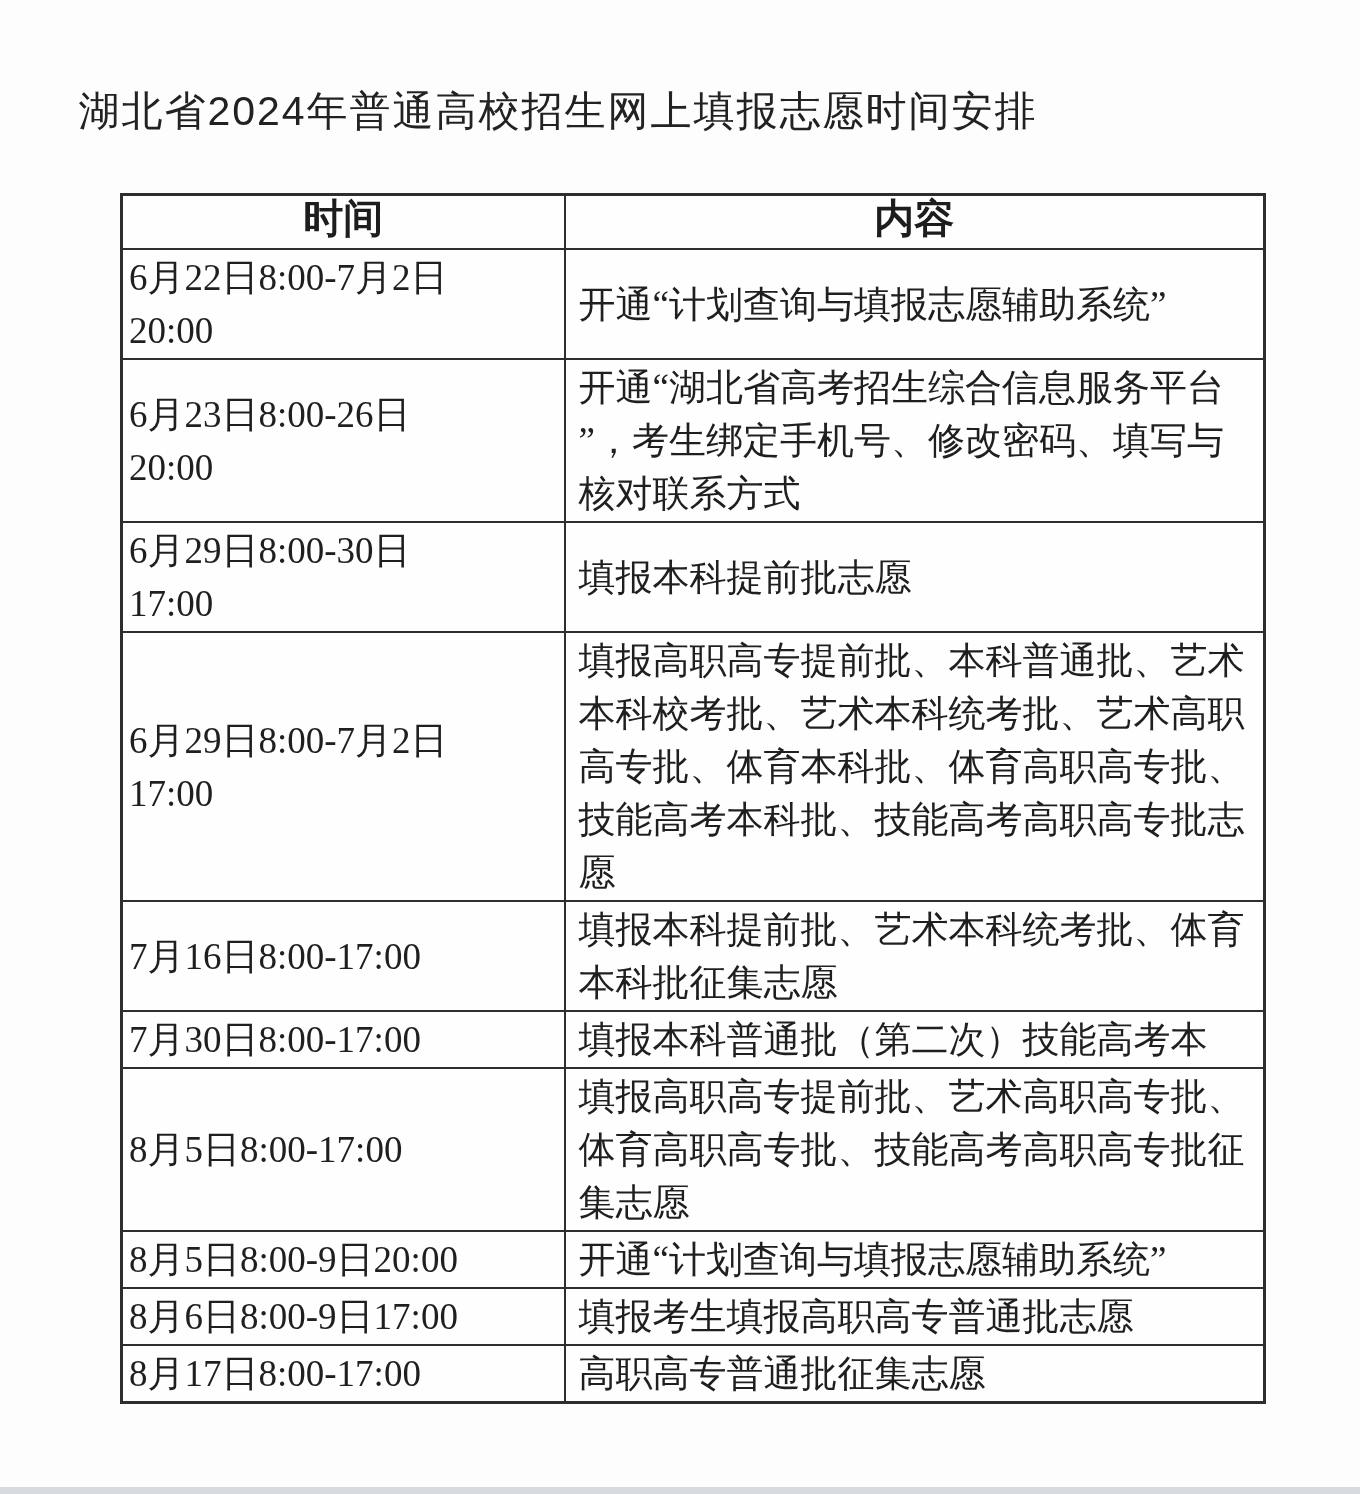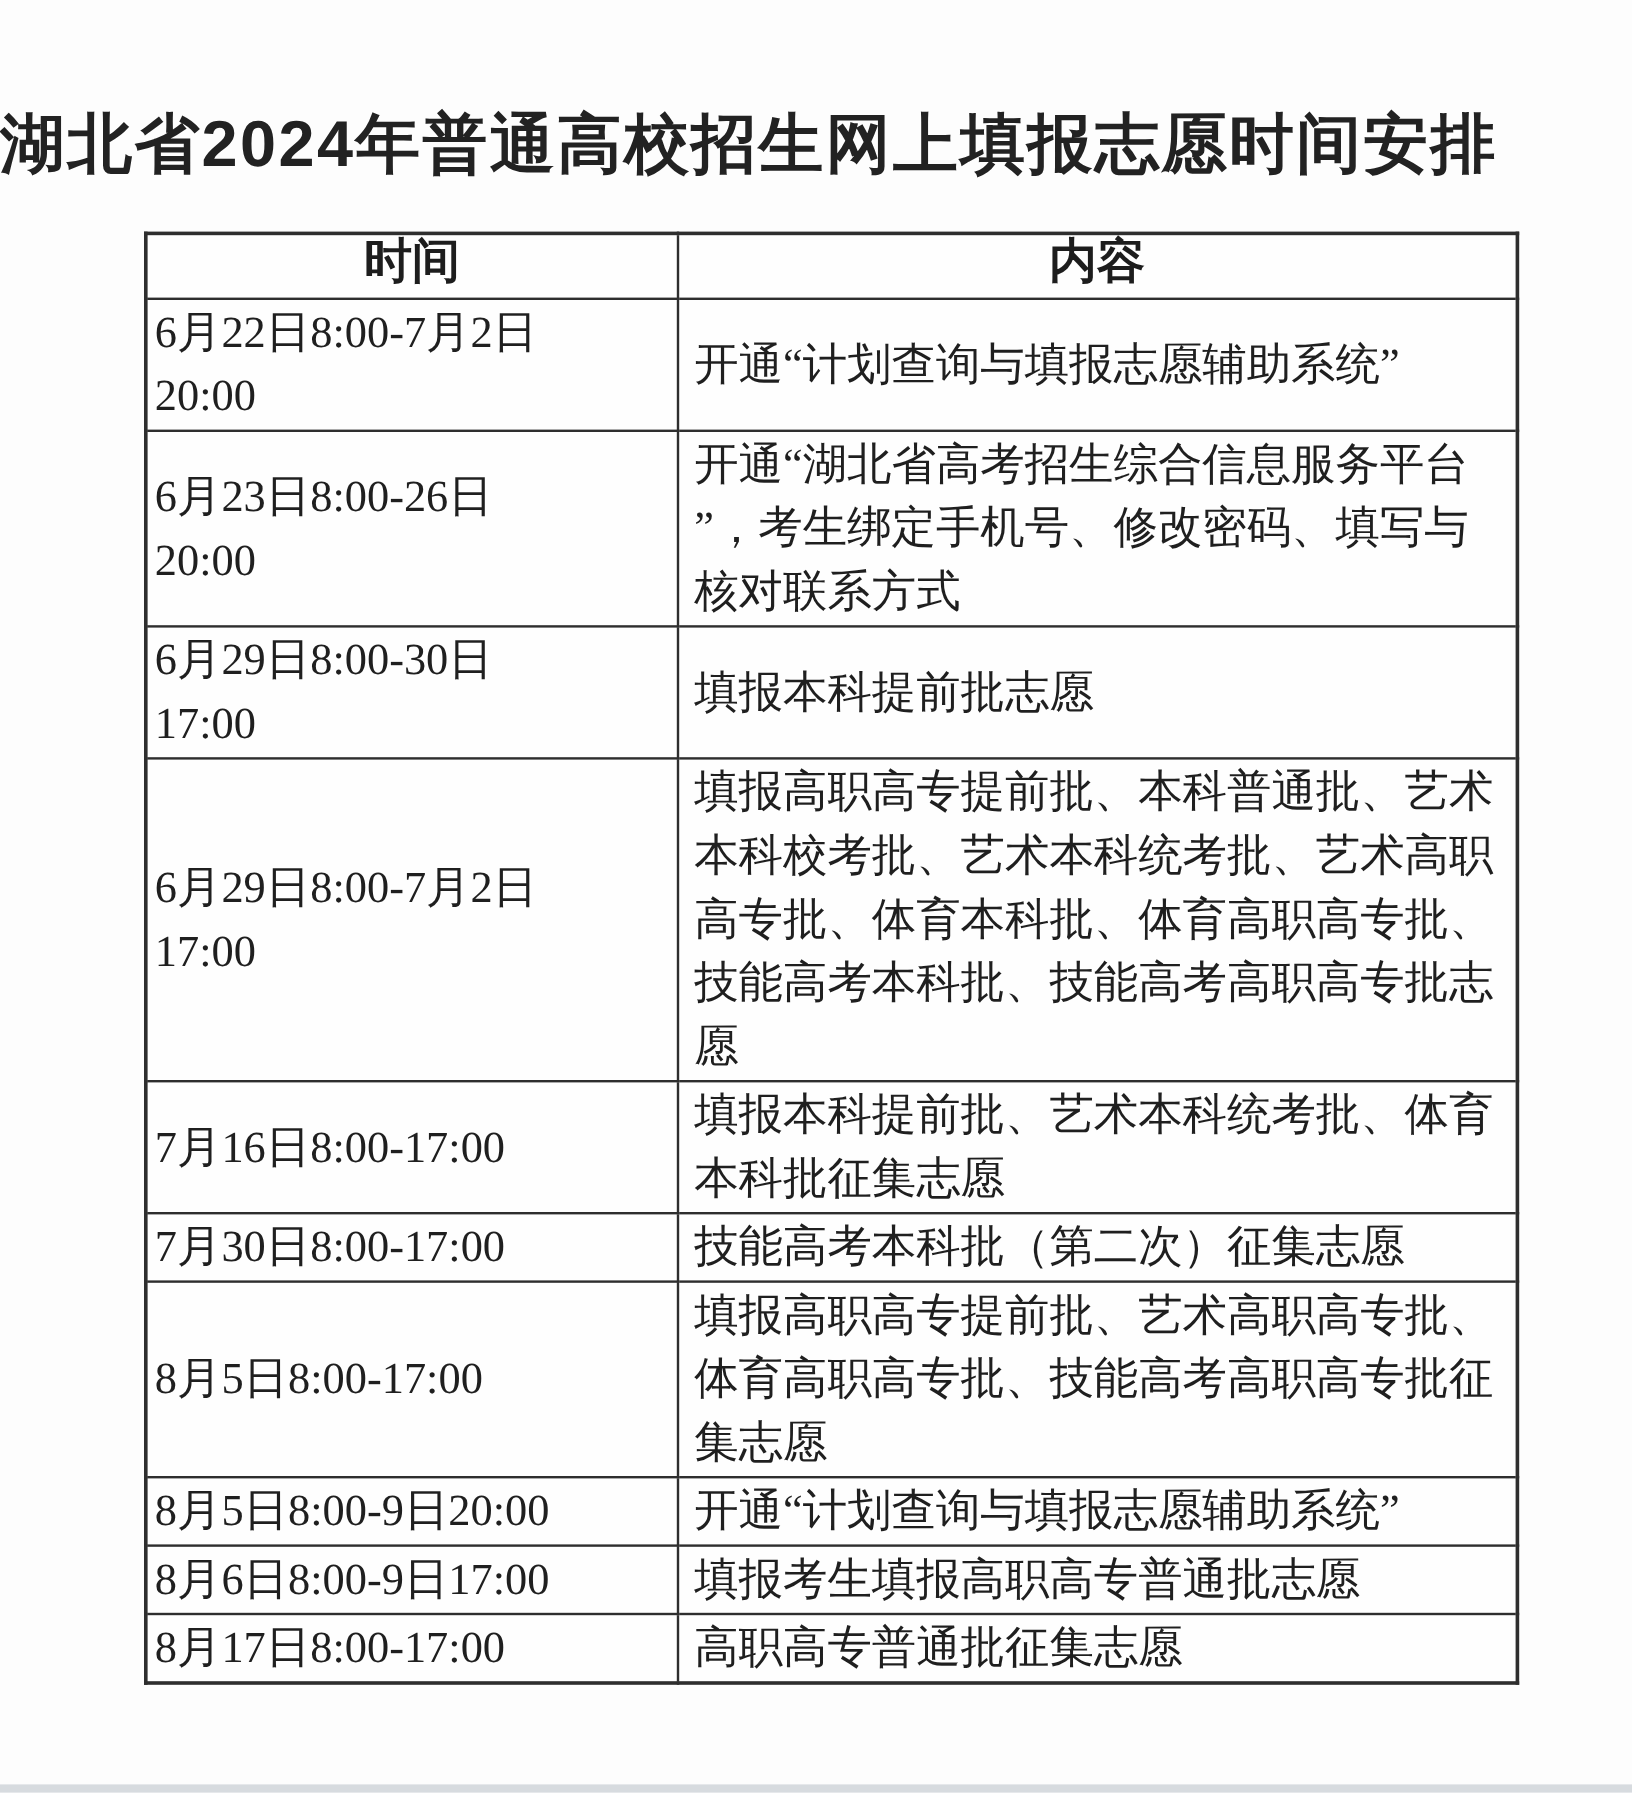--- a/index.html
+++ b/index.html
@@ -20,22 +20,22 @@
     background: #fdfdfd;
     overflow: hidden;
   }
   .doc-title {
     position: absolute;
     top: 84px;
     left: 0;
     width: 1116px;
     text-align: center;
     font-family: "Liberation Sans", "DejaVu Sans", sans-serif;
-    font-weight: 700;
-    font-size: 54px;
+    font-weight: 400;
+    font-size: 41px;
     letter-spacing: 2px;
     color: #222222;
     white-space: nowrap;
   }
   table.schedule {
     position: absolute;
     top: 193px;
     left: 120px;
     width: 1143px;
     border-collapse: collapse;
@@ -132,21 +132,21 @@
 技能高考本科批、技能高考高职高专批志
 愿</td>
         </tr>
         <tr>
           <td class="time-cell">7月16日8:00-17:00</td>
           <td class="content-cell">填报本科提前批、艺术本科统考批、体育
 本科批征集志愿</td>
         </tr>
         <tr>
           <td class="time-cell">7月30日8:00-17:00</td>
-          <td class="content-cell">技能高考本科批（第二次）征集志愿</td>
+          <td class="content-cell">填报本科普通批（第二次）技能高考本</td>
         </tr>
         <tr>
           <td class="time-cell">8月5日8:00-17:00</td>
           <td class="content-cell">填报高职高专提前批、艺术高职高专批、
 体育高职高专批、技能高考高职高专批征
 集志愿</td>
         </tr>
         <tr>
           <td class="time-cell">8月5日8:00-9日20:00</td>
           <td class="content-cell">开通“计划查询与填报志愿辅助系统”</td>

